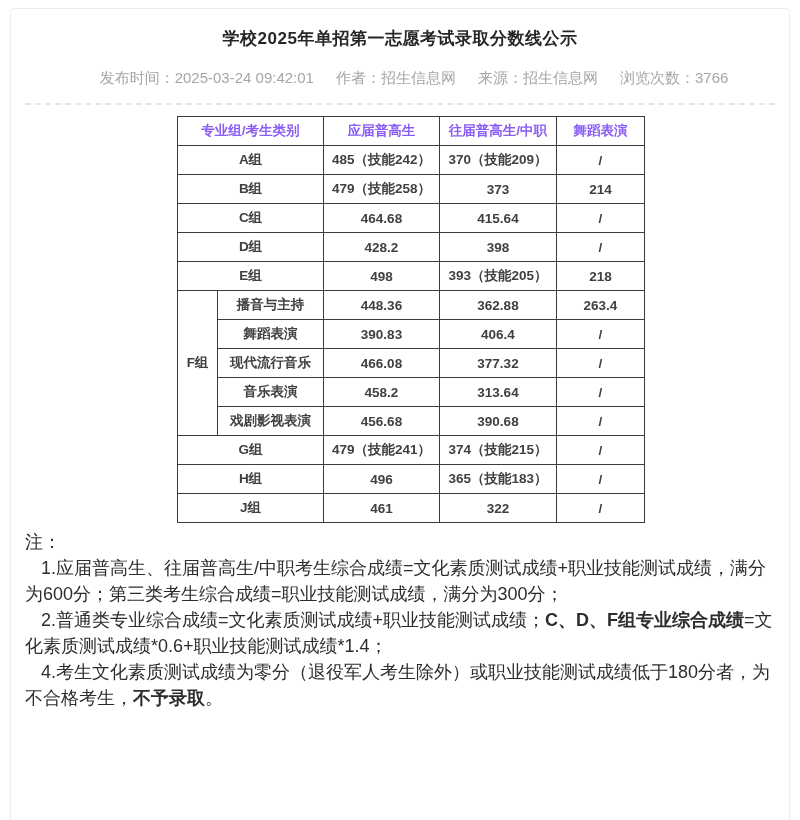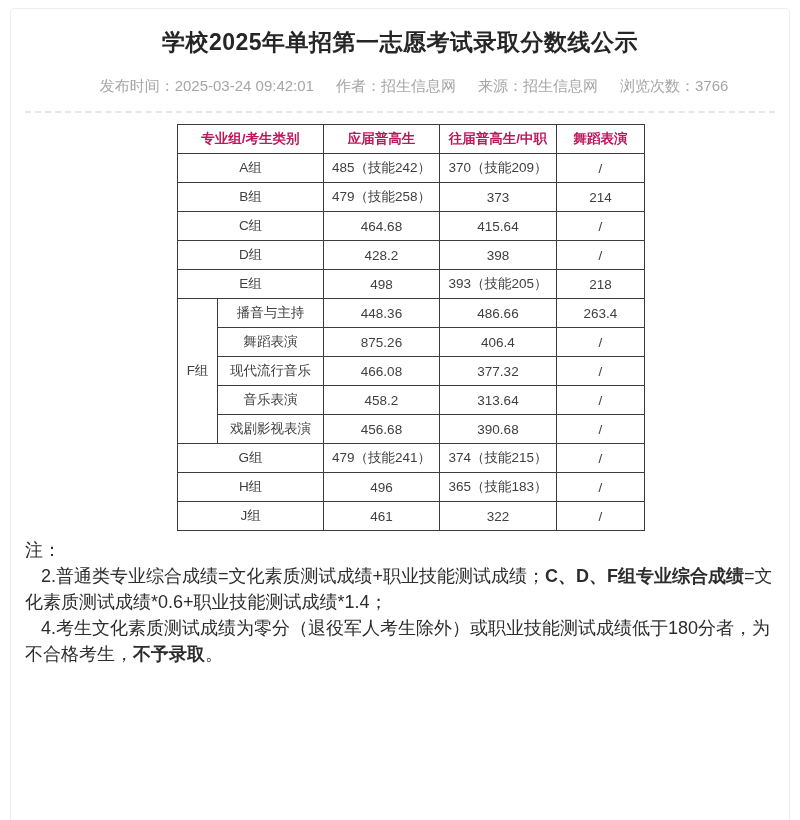--- a/index.html
+++ b/index.html
@@ -18,21 +18,21 @@
     pointer-events: none;
   }
   .content {
     position: relative;
     width: 800px;
   }
   .page-title {
     margin: 0;
     padding-top: 27px;
     text-align: center;
-    font-size: 23px;
+    font-size: 17px;
     font-weight: bold;
     color: #262626;
     letter-spacing: 0.5px;
   }
   .meta-line {
     margin-top: 19px;
     text-align: center;
     font-size: 15px;
     color: #a6a6a6;
     white-space: nowrap;
@@ -50,27 +50,27 @@
     table-layout: fixed;
     font-size: 13.5px;
     color: #404040;
   }
   .score-table th, .score-table td {
     border: 1px solid #3c3c3c;
     height: 28px;
     padding: 0 4px;
     text-align: center;
     vertical-align: middle;
-    font-weight: normal;
+    font-weight: bold;
     overflow: hidden;
     white-space: nowrap;
   }
   .score-table th {
     font-weight: bold;
-    color: #be185d;
+    color: #8b5cf6;
   }
   .notes {
     margin: 6px 22px 0 25px;
     font-size: 18px;
     line-height: 26px;
     color: #2d2d2d;
   }
   .notes p { margin: 0; }
   .notes p.indented { text-indent: 16px; }
   .notes b { font-weight: bold; }
@@ -132,26 +132,26 @@
     <tr>
       <td colspan="2">E组</td>
       <td>498</td>
       <td>393（技能205）</td>
       <td>218</td>
     </tr>
     <tr>
       <td rowspan="5">F组</td>
       <td>播音与主持</td>
       <td>448.36</td>
-      <td>486.66</td>
+      <td>362.88</td>
       <td>263.4</td>
     </tr>
     <tr>
       <td>舞蹈表演</td>
-      <td>875.26</td>
+      <td>390.83</td>
       <td>406.4</td>
       <td>/</td>
     </tr>
     <tr>
       <td>现代流行音乐</td>
       <td>466.08</td>
       <td>377.32</td>
       <td>/</td>
     </tr>
     <tr>
@@ -182,17 +182,18 @@
       <td colspan="2">J组</td>
       <td>461</td>
       <td>322</td>
       <td>/</td>
     </tr>
   </tbody>
     </table>
 
   <div class="notes">
     <p>注：</p>
+    <p class="indented">1.应届普高生、往届普高生/中职考生综合成绩=文化素质测试成绩+职业技能测试成绩，满分为600分；第三类考生综合成绩=职业技能测试成绩，满分为300分；</p>
     <p class="indented"><span>2.普通类专业综合成绩=文化素质测试成绩+职业技能测试成绩；</span><b>C、D、F组专业综合成绩</b><span>=文化素质测试成绩*0.6+职业技能测试成绩*1.4；</span></p>
     <p class="indented"><span>4.考生文化素质测试成绩为零分（退役军人考生除外）或职业技能测试成绩低于180分者，为不合格考生，</span><b>不予录取</b><span>。</span></p>
   </div>
 
 </div>
 
 </body></html>

